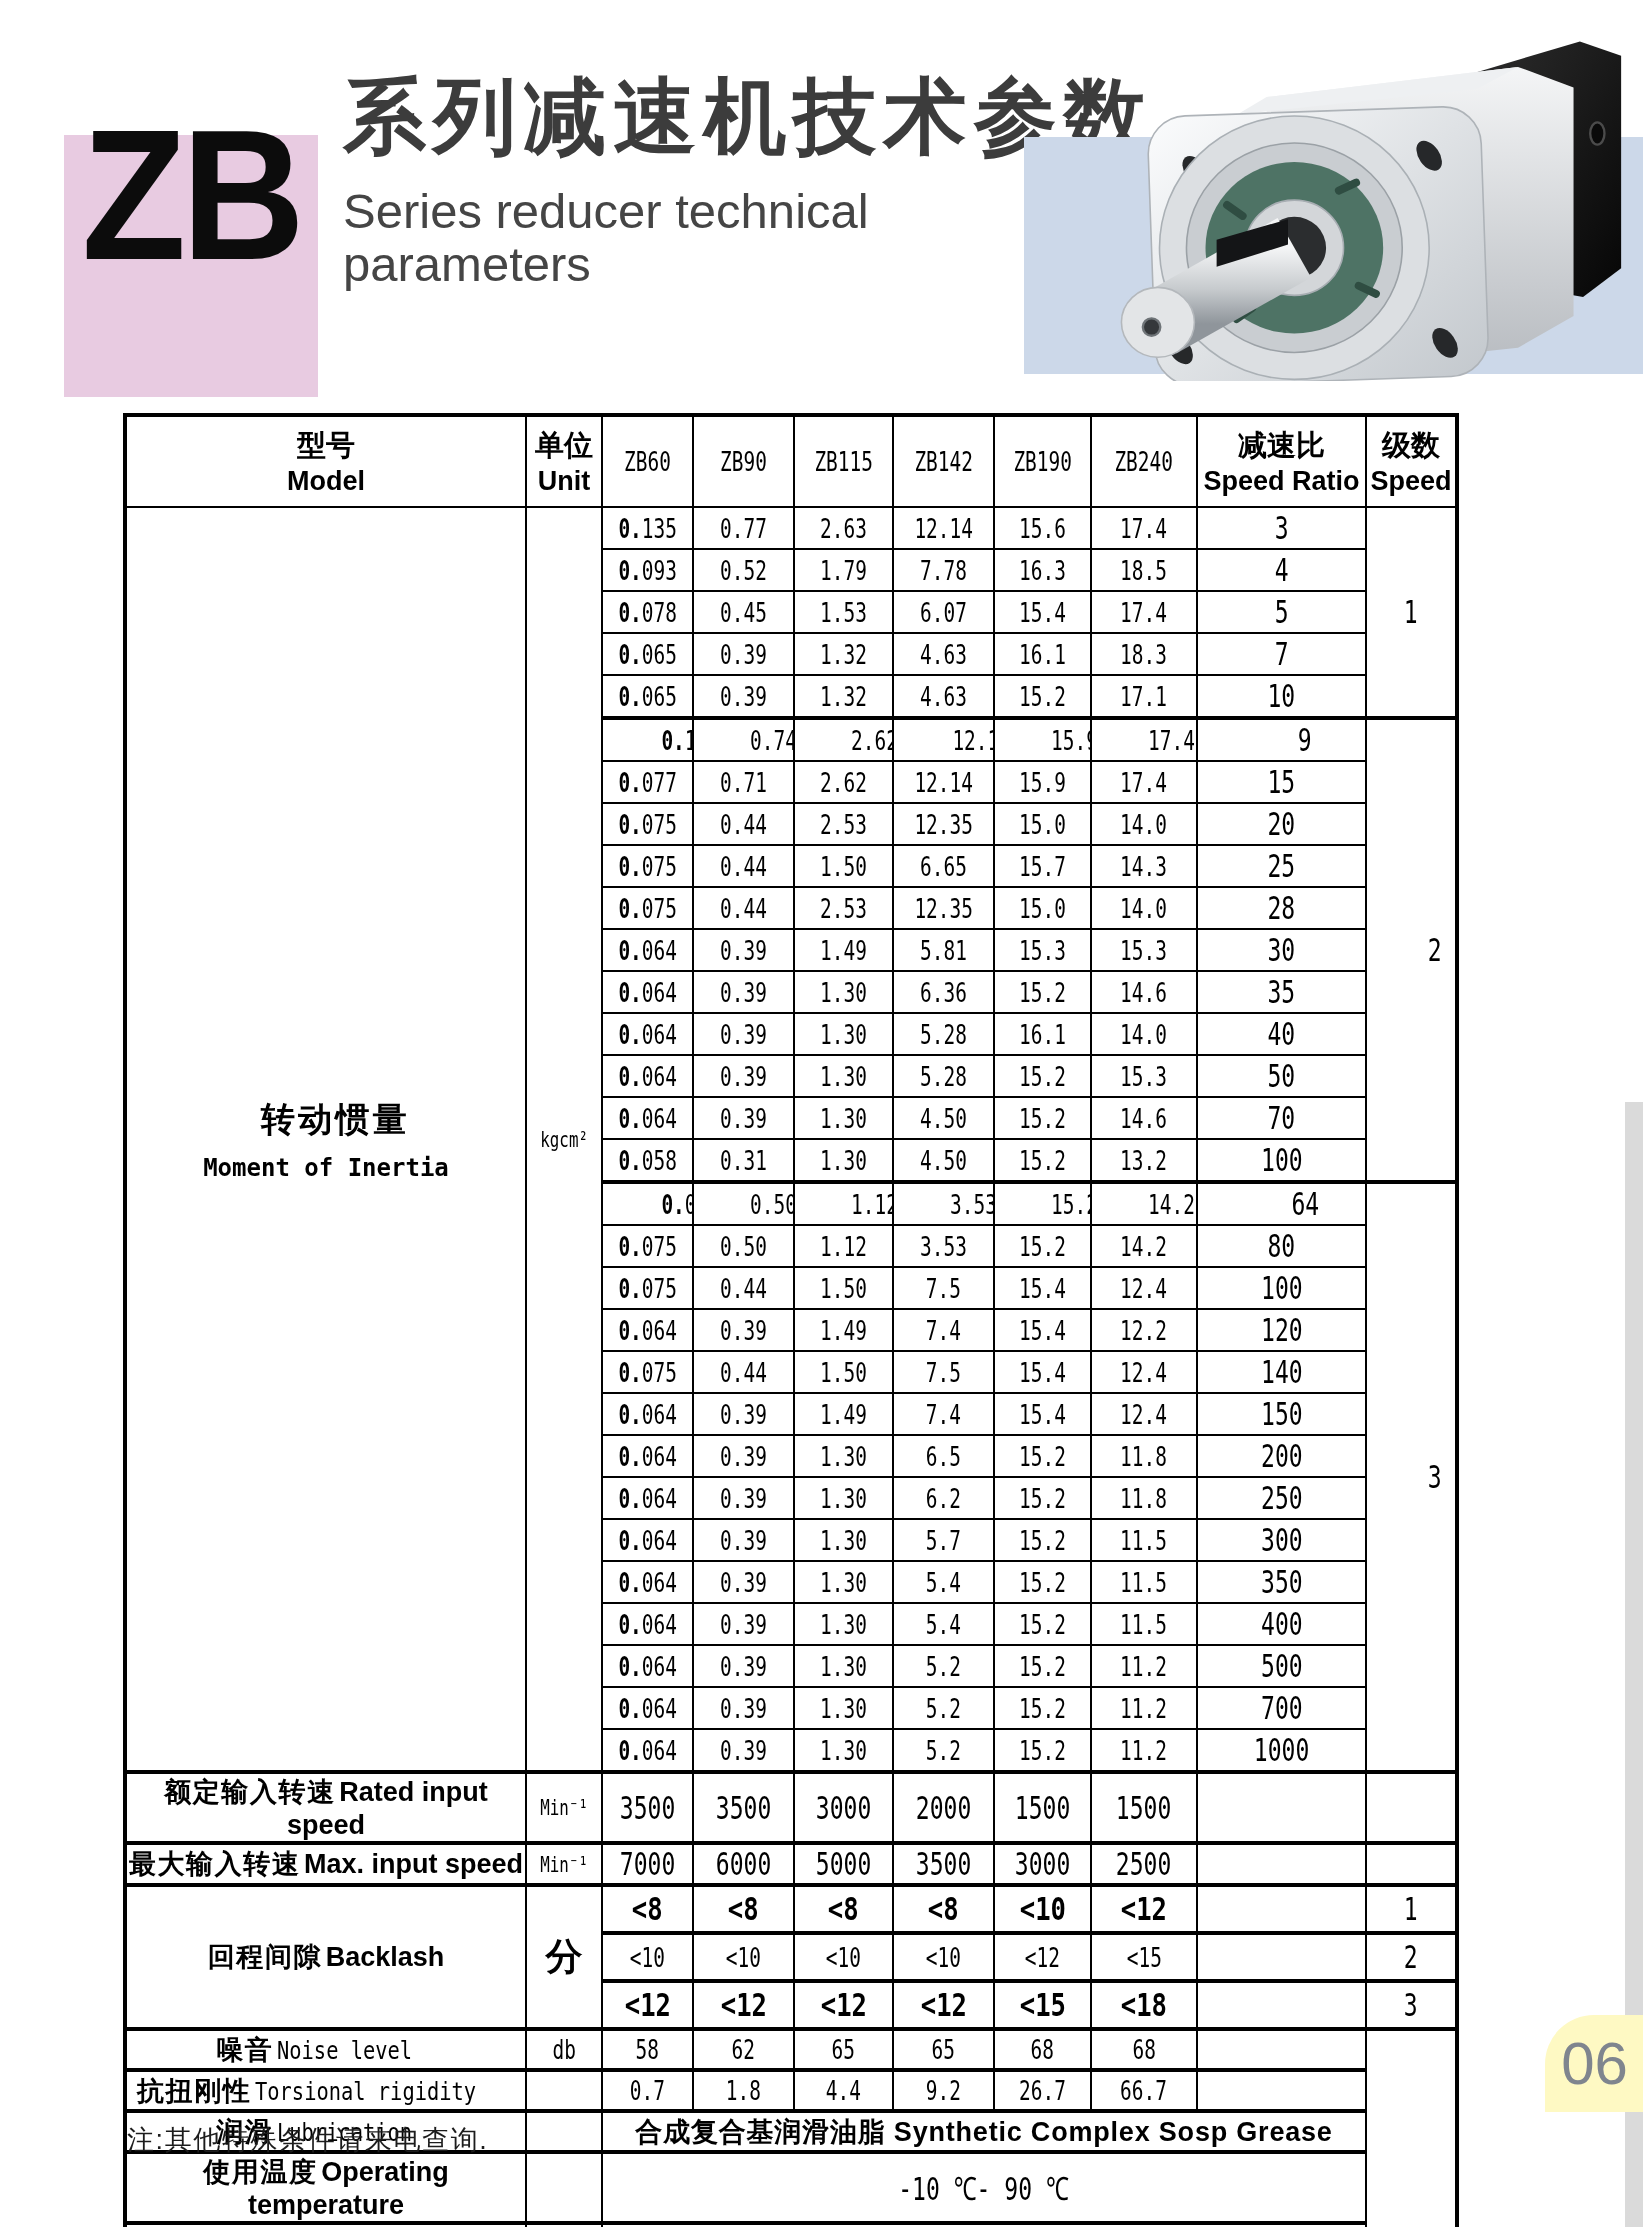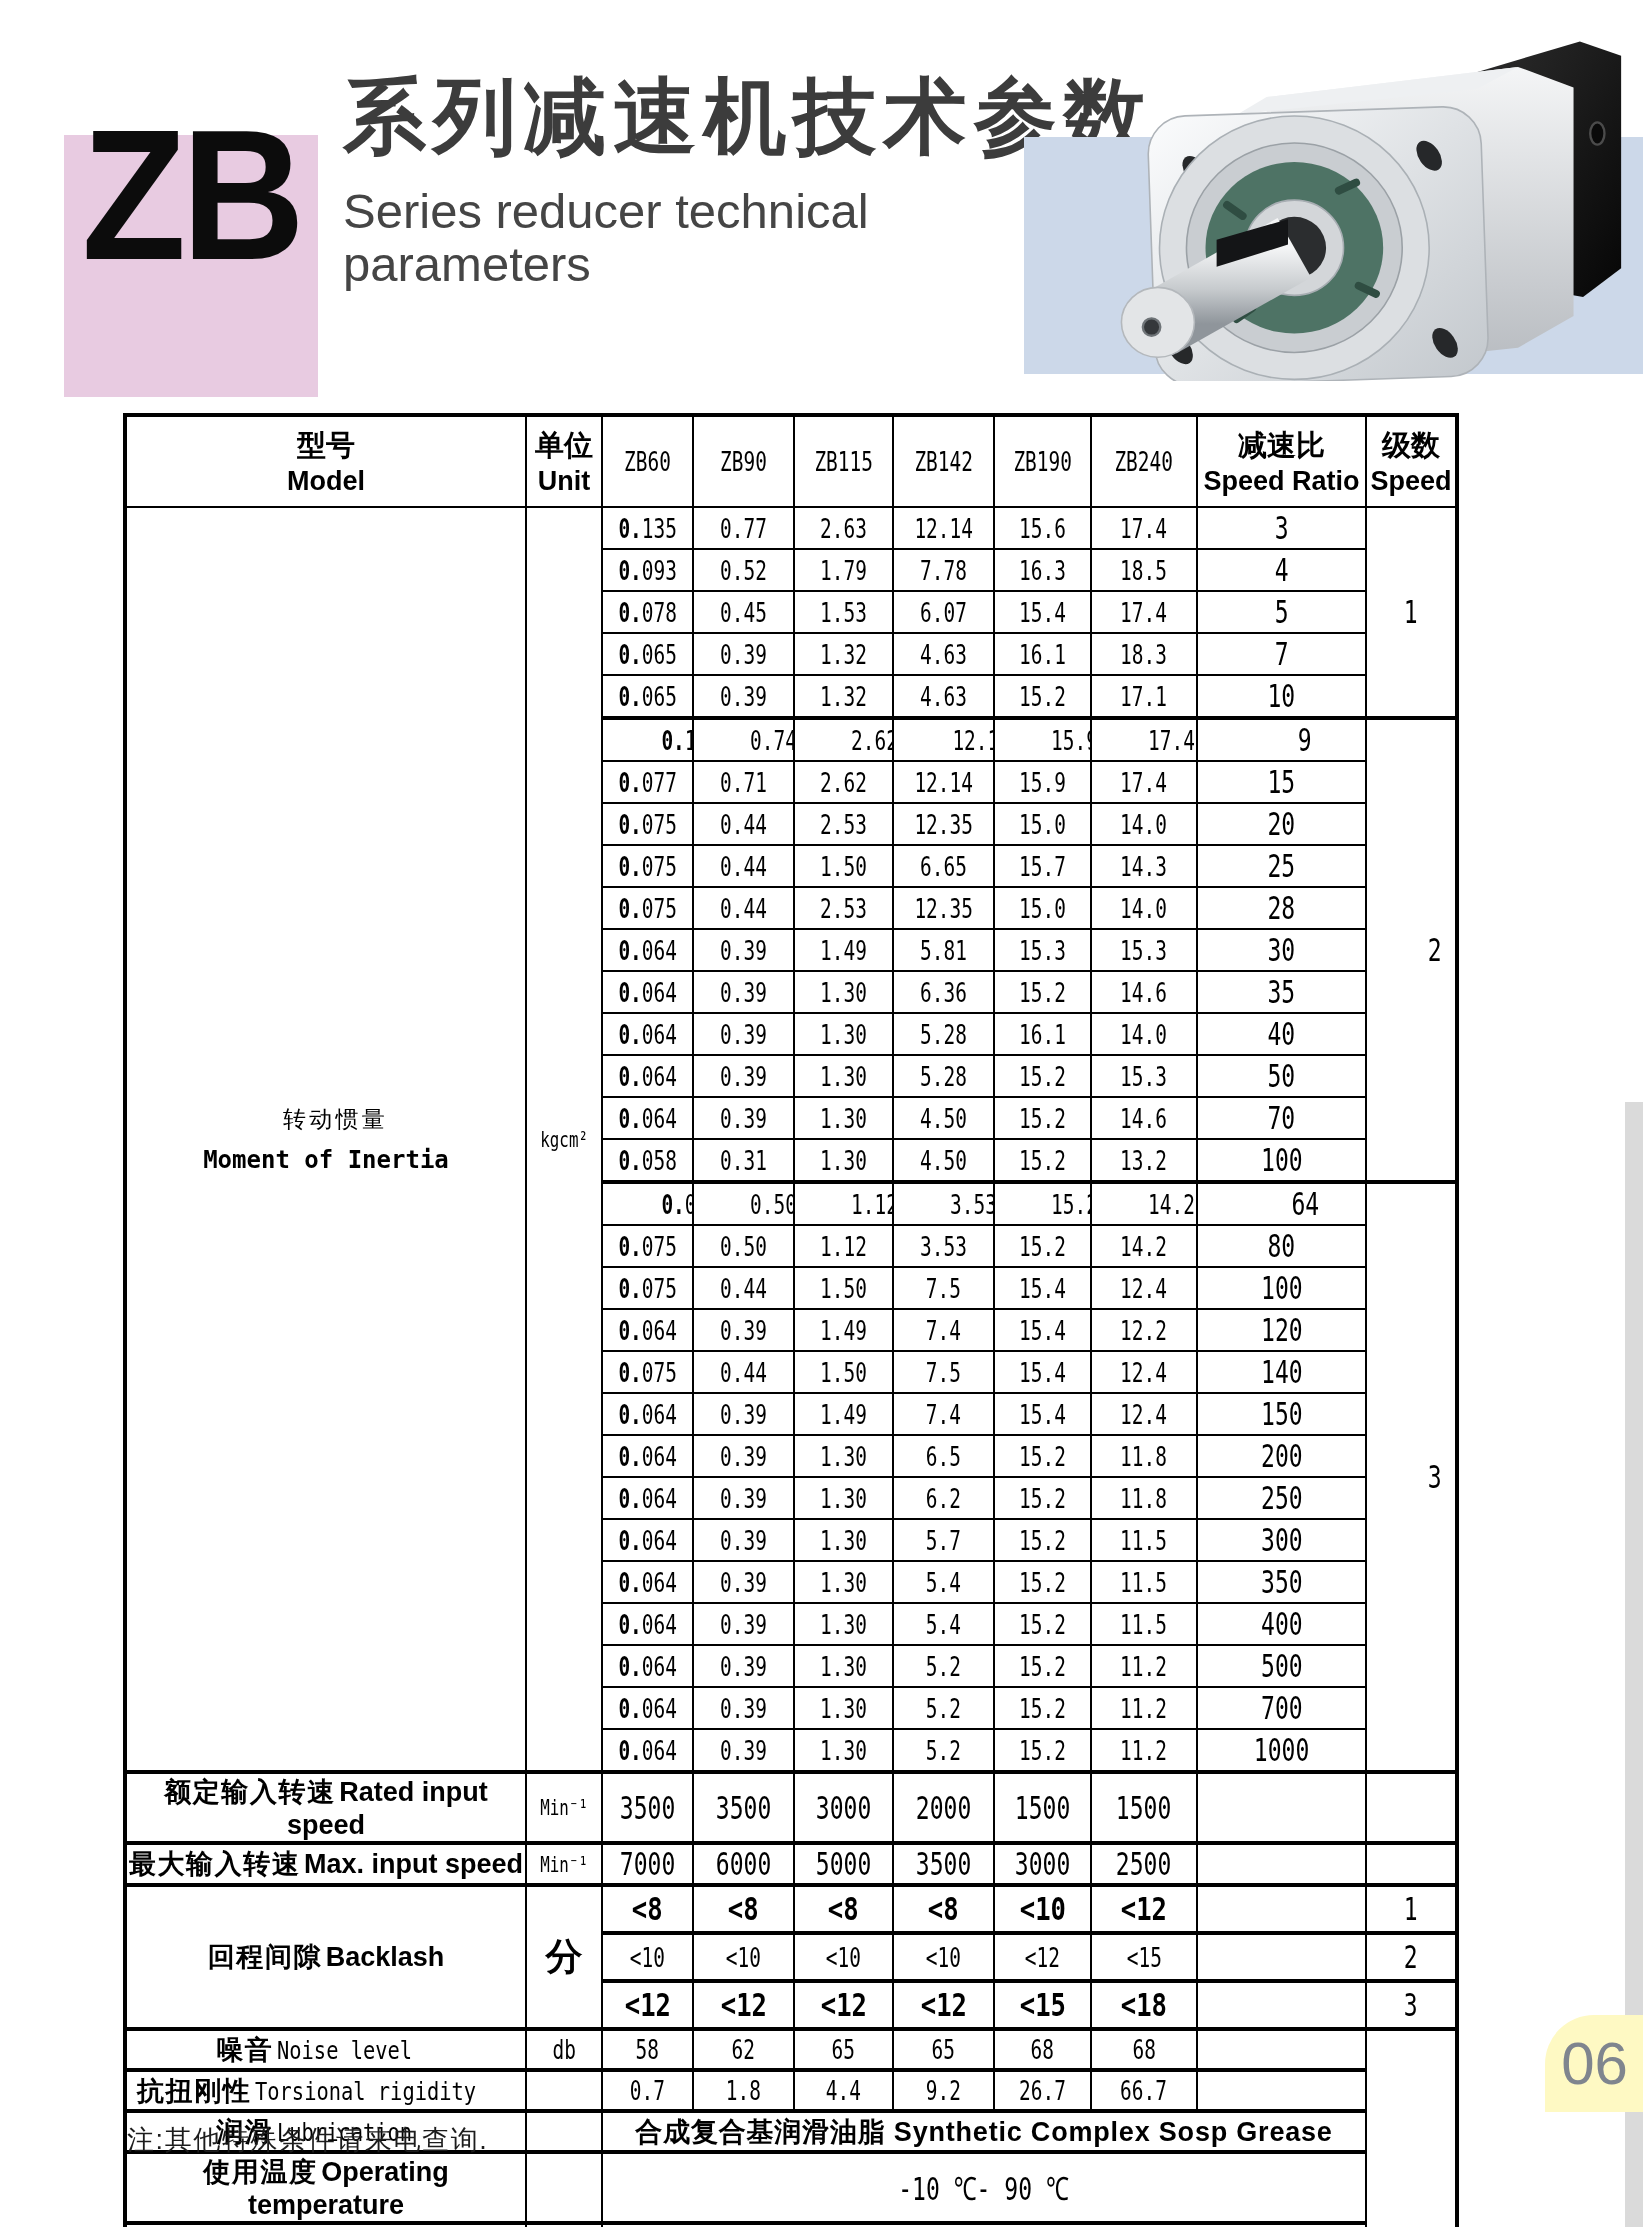--- a/index.html
+++ b/index.html
@@ -35,21 +35,21 @@
      font-family:"DejaVu Sans Mono",monospace;font-size:27px;white-space:nowrap;font-weight:400;}
   .v.lg{font-size:32px;}
   .v.sm{font-size:22px;}
   .v.bold{font-weight:bold;transform:scaleX(.8);}
   td.d .v b{font-weight:bold;}
   td.lbl{text-align:left;padding-left:9.5px;}
   .lcn{font-weight:bold;font-size:27px;letter-spacing:1.6px;}
   .len-b{font-weight:bold;font-size:27px;}
   .len-l{display:inline-block;transform:scaleX(.85);transform-origin:0 50%;
          font-family:"DejaVu Sans Mono",monospace;font-size:24px;}
-  .inlbl-cn{font-weight:normal;font-size:23px;letter-spacing:3.2px;padding-left:19px;}
+  .inlbl-cn{font-weight:bold;font-size:34px;letter-spacing:3.2px;padding-left:19px;}
   .inlbl-en{font-weight:bold;font-size:24px;font-family:"DejaVu Sans Mono",monospace;margin-top:11px;}
   .unit-fen{font-size:37px;font-weight:600;}
   .span-bold{font-weight:bold;font-size:27px;letter-spacing:0.8px;}
 
   
   .note{position:absolute;left:127px;top:2122px;font-size:27px;color:#1c1c1c;letter-spacing:1.6px;}
   .edge-strip{position:absolute;left:1625px;top:1102px;width:19px;height:1125px;background:#dadada;}
   .page-tab{position:absolute;left:1545px;top:2015px;width:99px;height:97px;
             border-top-left-radius:49px;display:flex;align-items:center;justify-content:center;}
   .page-tab span{font-size:60px;color:#7f858e;font-weight:400;}

